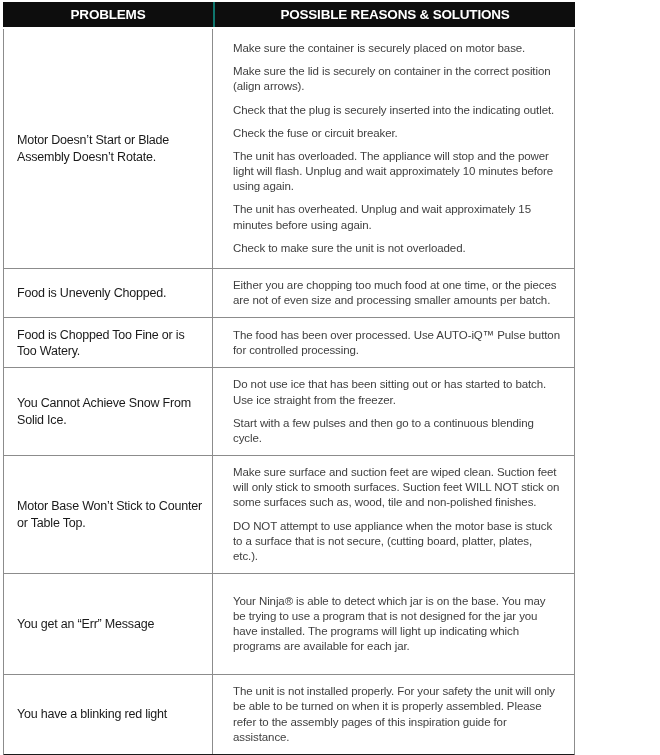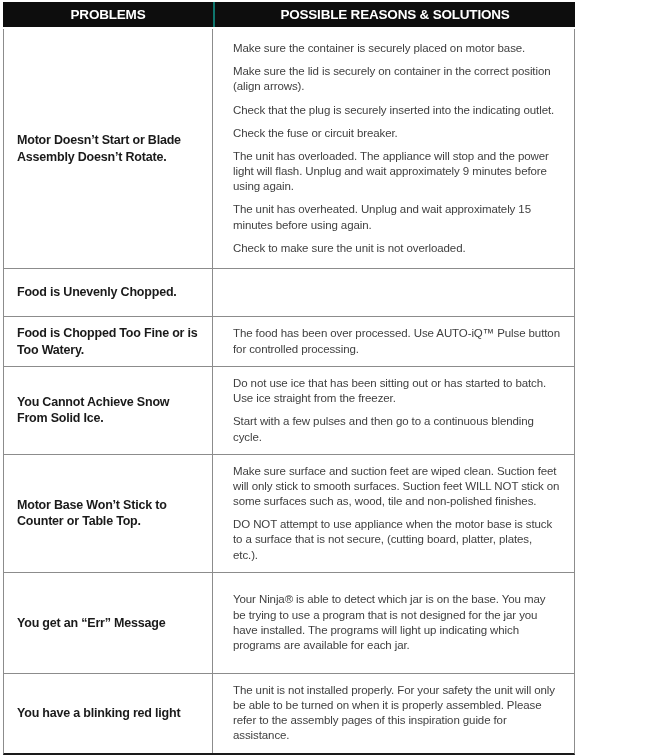--- a/index.html
+++ b/index.html
@@ -39,21 +39,21 @@
     display: grid;
     grid-template-columns: 209px 1fr;
     border-bottom: 1.5px solid #8c8c8c;
   }
   .trow:last-child { border-bottom: none; }
 
   .problem-cell {
     border-right: 1.5px solid #8c8c8c;
     display: flex; align-items: center;
     padding: 8px 10px 8px 13px;
-    font-weight: 700;
+    font-weight: 400;
     font-size: 12.5px;
     line-height: 1.3;
     letter-spacing: -0.2px;
     color: #1a1a1a;
   }
   .solution-cell {
     display: flex; flex-direction: column; justify-content: center;
     gap: 8px;
     padding: 9px 14px 9px 20px;
     font-size: 11.5px;
@@ -91,28 +91,31 @@
 
   <div class="tbody">
 
     <div class="trow">
       <div class="problem-cell">Motor Doesn’t Start or Blade Assembly Doesn’t Rotate.</div>
       <div class="solution-cell">
         <p>Make sure the container is securely placed on motor base.</p>
         <p>Make sure the lid is securely on container in the correct position (align arrows).</p>
         <p>Check that the plug is securely inserted into the indicating outlet.</p>
         <p>Check the fuse or circuit breaker.</p>
-        <p>The unit has overloaded. The appliance will stop and the power light will flash. Unplug and wait approximately 9 minutes before using again.</p>
+        <p>The unit has overloaded. The appliance will stop and the power light will flash. Unplug and wait approximately 10 minutes before using again.</p>
         <p>The unit has overheated. Unplug and wait approximately 15 minutes before using again.</p>
         <p>Check to make sure the unit is not overloaded.</p>
       </div>
     </div>
 
     <div class="trow">
       <div class="problem-cell">Food is Unevenly Chopped.</div>
+      <div class="solution-cell">
+        <p>Either you are chopping too much food at one time, or the pieces are not of even size and processing smaller amounts per batch.</p>
+      </div>
     </div>
 
     <div class="trow">
       <div class="problem-cell">Food is Chopped Too Fine or is Too Watery.</div>
       <div class="solution-cell">
         <p>The food has been over processed. Use AUTO-iQ™ Pulse button for controlled processing.</p>
       </div>
     </div>
 
 

